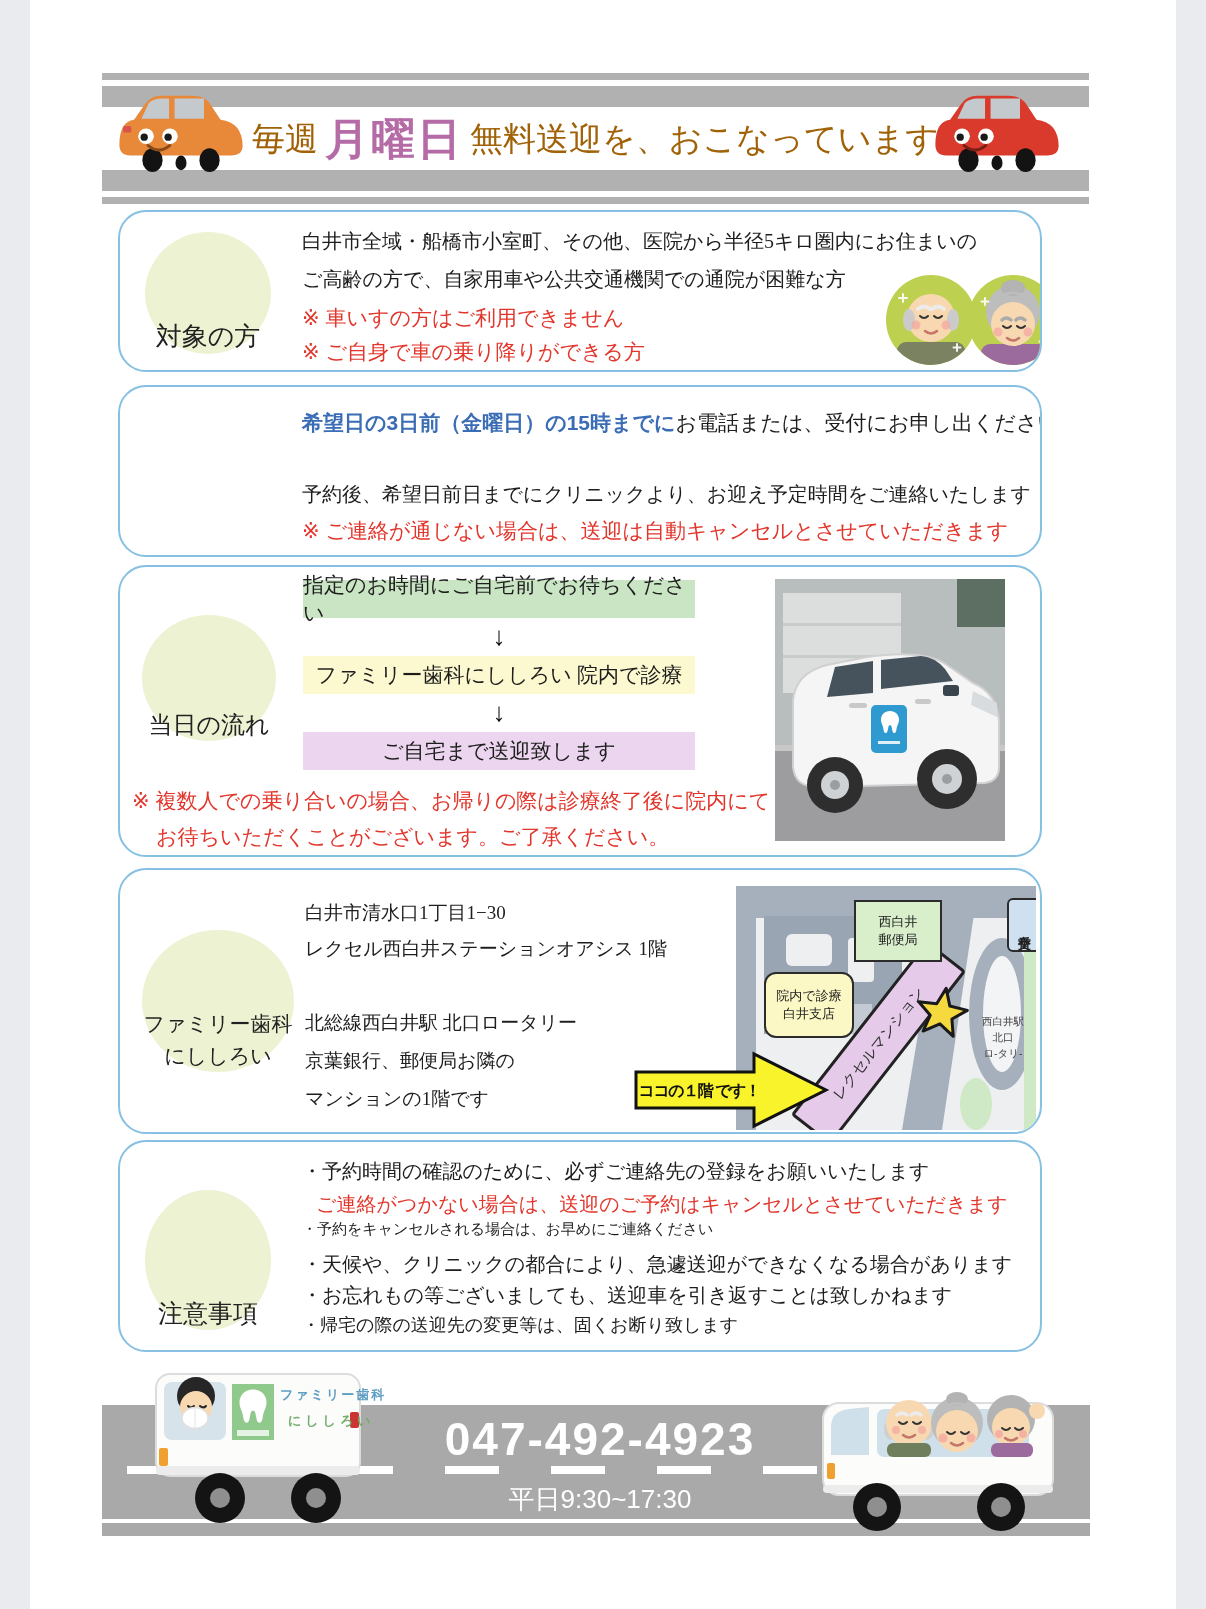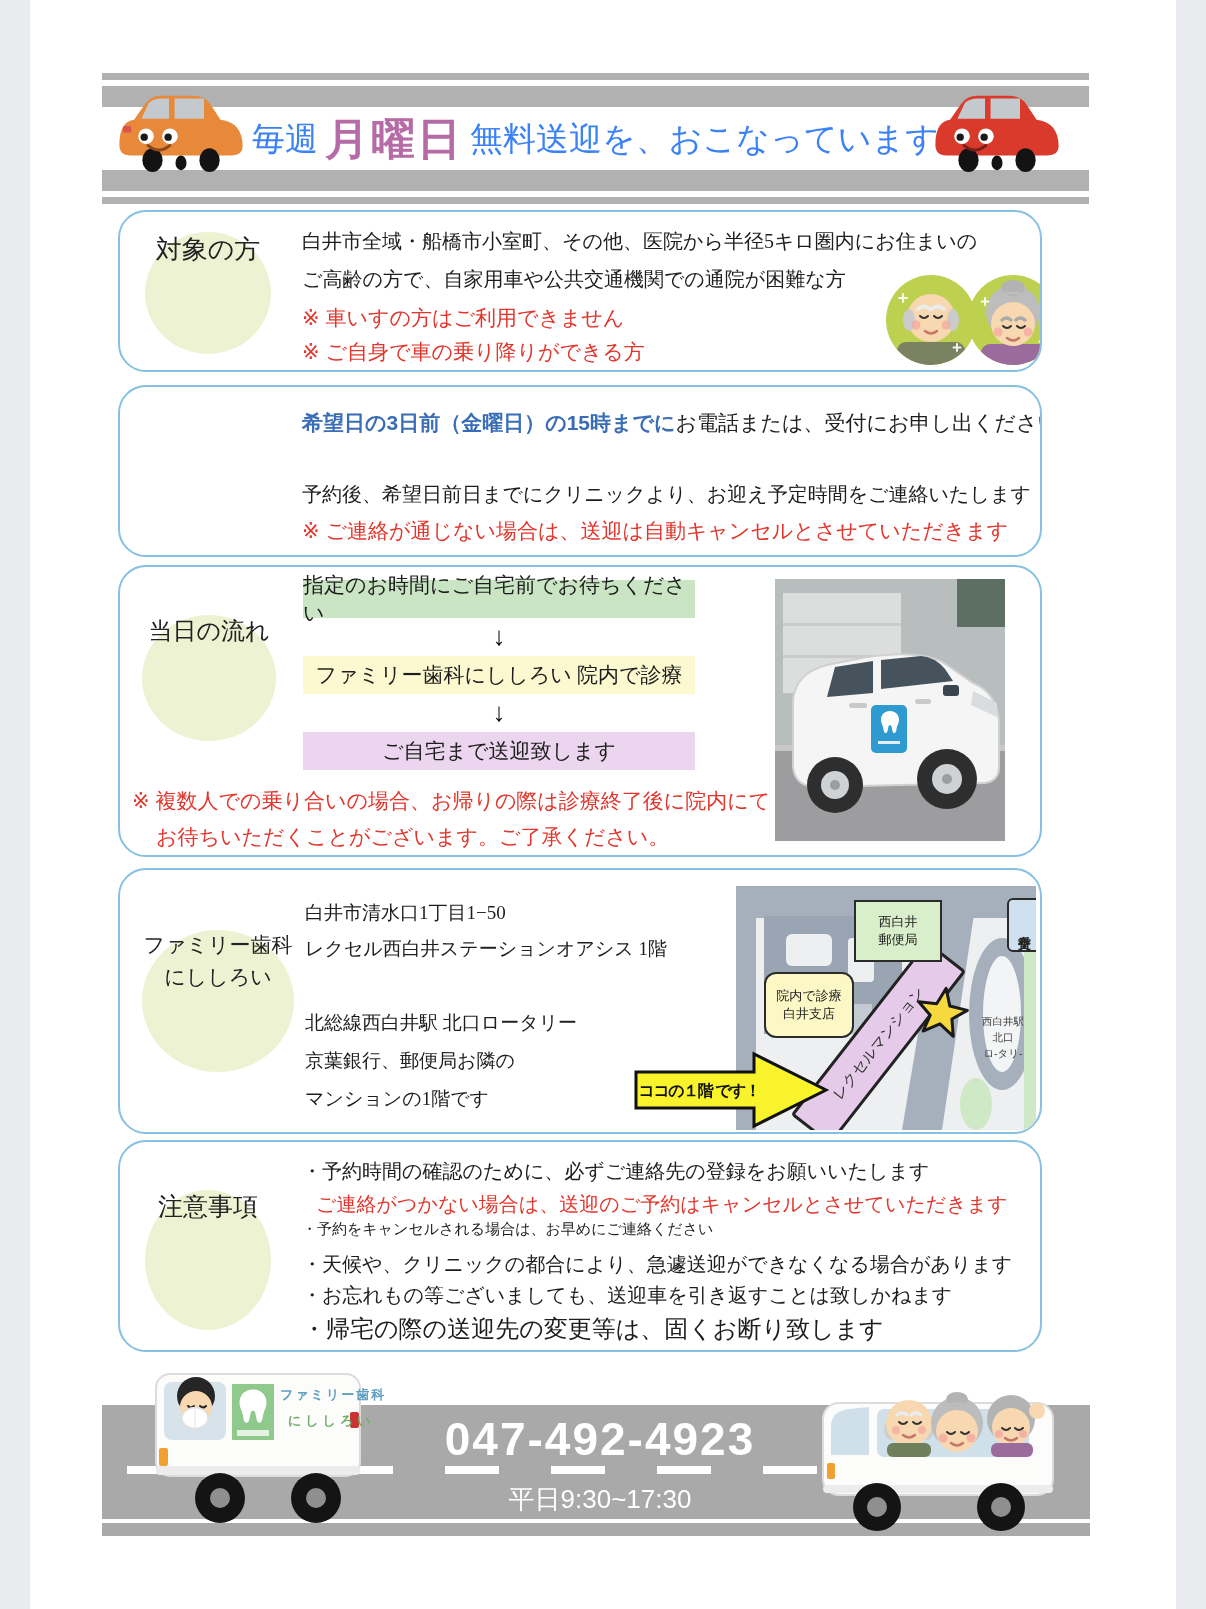--- a/index.html
+++ b/index.html
@@ -5,28 +5,28 @@
   html,body{margin:0;padding:0;background:#fff;}
   #page{position:relative;width:1206px;height:1609px;background:#ffffff;overflow:hidden;
         font-family:"Liberation Sans","DejaVu Sans",sans-serif;color:#1d1d1d;}
   .serif{font-family:"Liberation Serif","DejaVu Serif",serif;}
   .edge{position:absolute;top:0;width:30px;height:1609px;background:var(--page-edge);}
   
   #banner{position:absolute;left:102px;top:73px;width:987px;height:131px;}
   .stripe{position:absolute;left:0;width:100%;background:var(--stripe-gray);}
   #banner-title{position:absolute;left:150px;right:150px;top:34px;height:64px;
                 display:flex;align-items:center;justify-content:center;gap:7px;white-space:nowrap;}
-  .t-black{font-size:33px;color:#3b82f6;}
+  .t-black{font-size:33px;color:#a16207;}
   .t-pink{font-size:44px;font-weight:800;color:var(--highlight-pink);letter-spacing:2px;}
   .hcar{position:absolute;top:14px;width:138px;height:92px;}
   
   .sec{position:absolute;left:118px;width:920px;background:#fff;border:2.5px solid var(--box-border);
        border-radius:28px;overflow:hidden;}
   .circle{position:absolute;background:var(--circle-fill);border-radius:50%;
-          display:flex;flex-direction:column;align-items:center;justify-content:flex-start;
+          display:flex;flex-direction:column;align-items:center;justify-content:flex-end;
           text-align:center;color:#222;}
   .ln{position:absolute;white-space:nowrap;}
   .red{color:var(--red);}
   .blue{color:var(--blue);font-weight:bold;}
   
   .step{position:absolute;left:183px;width:392px;height:38px;display:flex;align-items:center;
         justify-content:center;font-size:21px;}
   .flow-arrow{position:absolute;left:183px;width:392px;height:34px;display:flex;align-items:center;
         justify-content:center;font-size:26px;font-weight:bold;color:#111;}
   
@@ -212,21 +212,21 @@
       <circle cx="60" cy="206" r="5" fill="#9a9ea0"></circle>
         <circle cx="172" cy="200" r="5" fill="#9a9ea0"></circle>
     </svg>
   </div>
 
   <div class="sec" style="top:868px;height:262px">
     <div class="circle serif" style="left:22px;top:60px;width:152px;height:142px;font-size:21px;line-height:1.5">
       <span>ファミリー歯科</span>
       <span>にししろい</span>
     </div>
-    <div class="ln serif" style="left:185px;top:30px;font-size:19px">白井市清水口1丁目1−50</div>
+    <div class="ln serif" style="left:185px;top:30px;font-size:19px">白井市清水口1丁目1−30</div>
     <div class="ln serif" style="left:185px;top:66px;font-size:19px">レクセル西白井ステーションオアシス 1階</div>
     <div class="ln serif" style="left:185px;top:140px;font-size:19px">北総線西白井駅 北口ロータリー</div>
     <div class="ln serif" style="left:185px;top:178px;font-size:19px">京葉銀行、郵便局お隣の</div>
     <div class="ln serif" style="left:185px;top:216px;font-size:19px">マンションの1階です</div>
 
     <div id="map">
       <svg style="position:absolute;left:0;top:0;width:300px;height:244px" viewBox="0 0 300 244">
         <rect x="0" y="0" width="300" height="244" style="fill:var(--map-bg)"></rect>
         <rect x="0" y="0" width="300" height="32" style="fill:var(--map-road)"></rect>
         <rect x="0" y="0" width="20" height="244" style="fill:var(--map-road)"></rect>
@@ -273,21 +273,21 @@
 
   <div class="sec" style="top:1140px;height:208px">
     <div class="circle serif" style="left:25px;top:48px;width:126px;height:140px;font-size:25px">
       <span>注意事項</span>
     </div>
     <div class="ln serif" style="left:182px;top:16px;font-size:20px">・予約時間の確認のために、必ずご連絡先の登録をお願いいたします</div>
     <div class="ln red" style="left:196px;top:49px;font-size:20px">ご連絡がつかない場合は、送迎のご予約はキャンセルとさせていただきます</div>
     <div class="ln serif" style="left:182px;top:78px;font-size:15px">・予約をキャンセルされる場合は、お早めにご連絡ください</div>
     <div class="ln serif" style="left:182px;top:109px;font-size:20px">・天候や、クリニックの都合により、急遽送迎ができなくなる場合があります</div>
     <div class="ln serif" style="left:182px;top:140px;font-size:20px">・お忘れもの等ございましても、送迎車を引き返すことは致しかねます</div>
-    <div class="ln serif" style="left:182px;top:171px;font-size:24px">・帰宅の際の送迎先の変更等は、固くお断り致します</div>
+    <div class="ln serif" style="left:182px;top:171px;font-size:18px">・帰宅の際の送迎先の変更等は、固くお断り致します</div>
   </div>
 
   <div id="road">
     <div id="road-dash"></div>
     <div id="road-line"></div>
   </div>
 
   <div id="footer-contact">
     <div id="phone">047-492-4923</div>
     <div id="hours">平日9:30~17:30</div>

